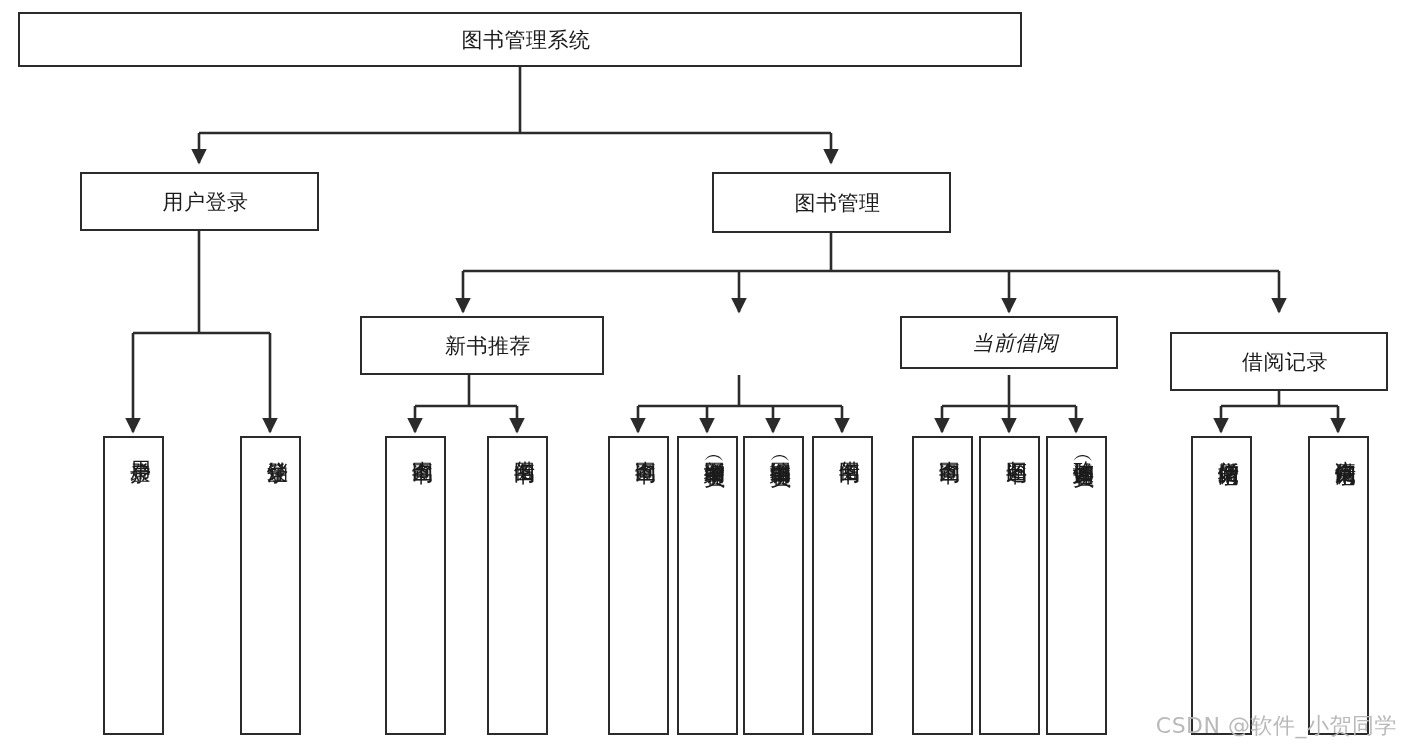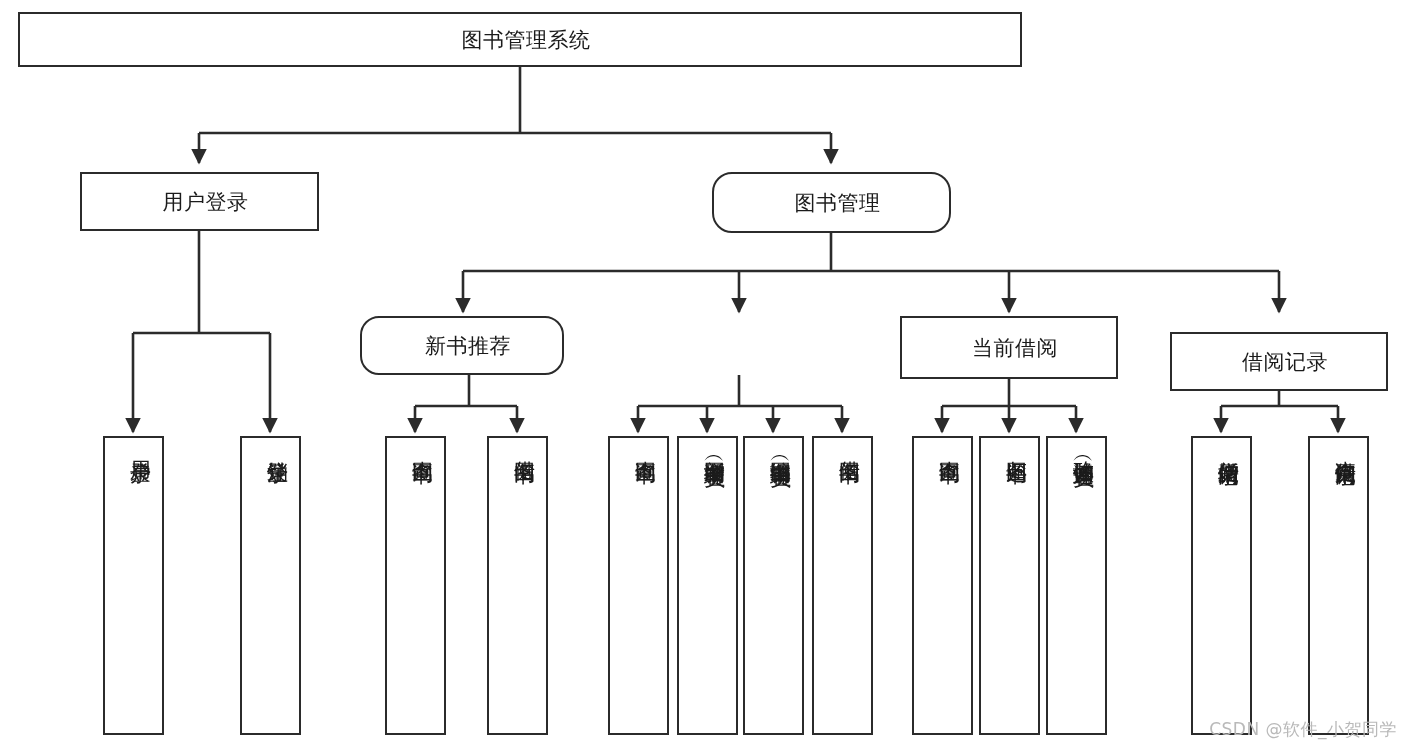--- a/index.html
+++ b/index.html
@@ -52,21 +52,21 @@
     line-height: 1.42;
     letter-spacing: 1px;
     white-space: nowrap;
     color: #1b1b1b;
     display: block;
   }
   .watermark {
     position: absolute;
     right: 8px;
     bottom: 6px;
-    font-size: 17px;
+    font-size: 22px;
     color: #b9b9b9;
     letter-spacing: 0.5px;
     white-space: nowrap;
   }
 </style>
 </head>
 <body>
 
 <div id="canvas">
 
@@ -120,28 +120,28 @@
     </g>
   </svg>
 
   <div class="node horiz" style="left:18px; top:12px; width:1004px; height:55px;">
     <span>图书管理系统</span>
   </div>
 
   <div class="node horiz" style="left:80px; top:172px; width:239px; height:59px;">
     <span>用户登录</span>
   </div>
-  <div class="node horiz" style="left:712px; top:172px; width:239px; height:61px;border-radius:20px;">
+  <div class="node horiz" style="left:712px; top:172px; width:239px; height:61px;">
     <span>图书管理</span>
   </div>
 
-  <div class="node horiz" style="left:360px; top:316px; width:204px; height:59px;border-radius:19px;">
+  <div class="node horiz" style="left:360px; top:316px; width:244px; height:59px;">
     <span>新书推荐</span>
   </div>
-  <div class="node horiz" style="left:900px; top:316px; width:218px; height:63px;">
+  <div class="node horiz" style="left:900px; top:316px; width:218px; height:53px;font-style:italic;">
     <span>当前借阅</span>
   </div>
   <div class="node horiz" style="left:1170px; top:332px; width:218px; height:59px;">
     <span>借阅记录</span>
   </div>
 
   <div class="node leaf" style="left:103px; top:436px; width:61px; height:299px;">
     <span class="leaf-label">用户登录</span>
   </div>
   <div class="node leaf" style="left:240px; top:436px; width:61px; height:299px;">

